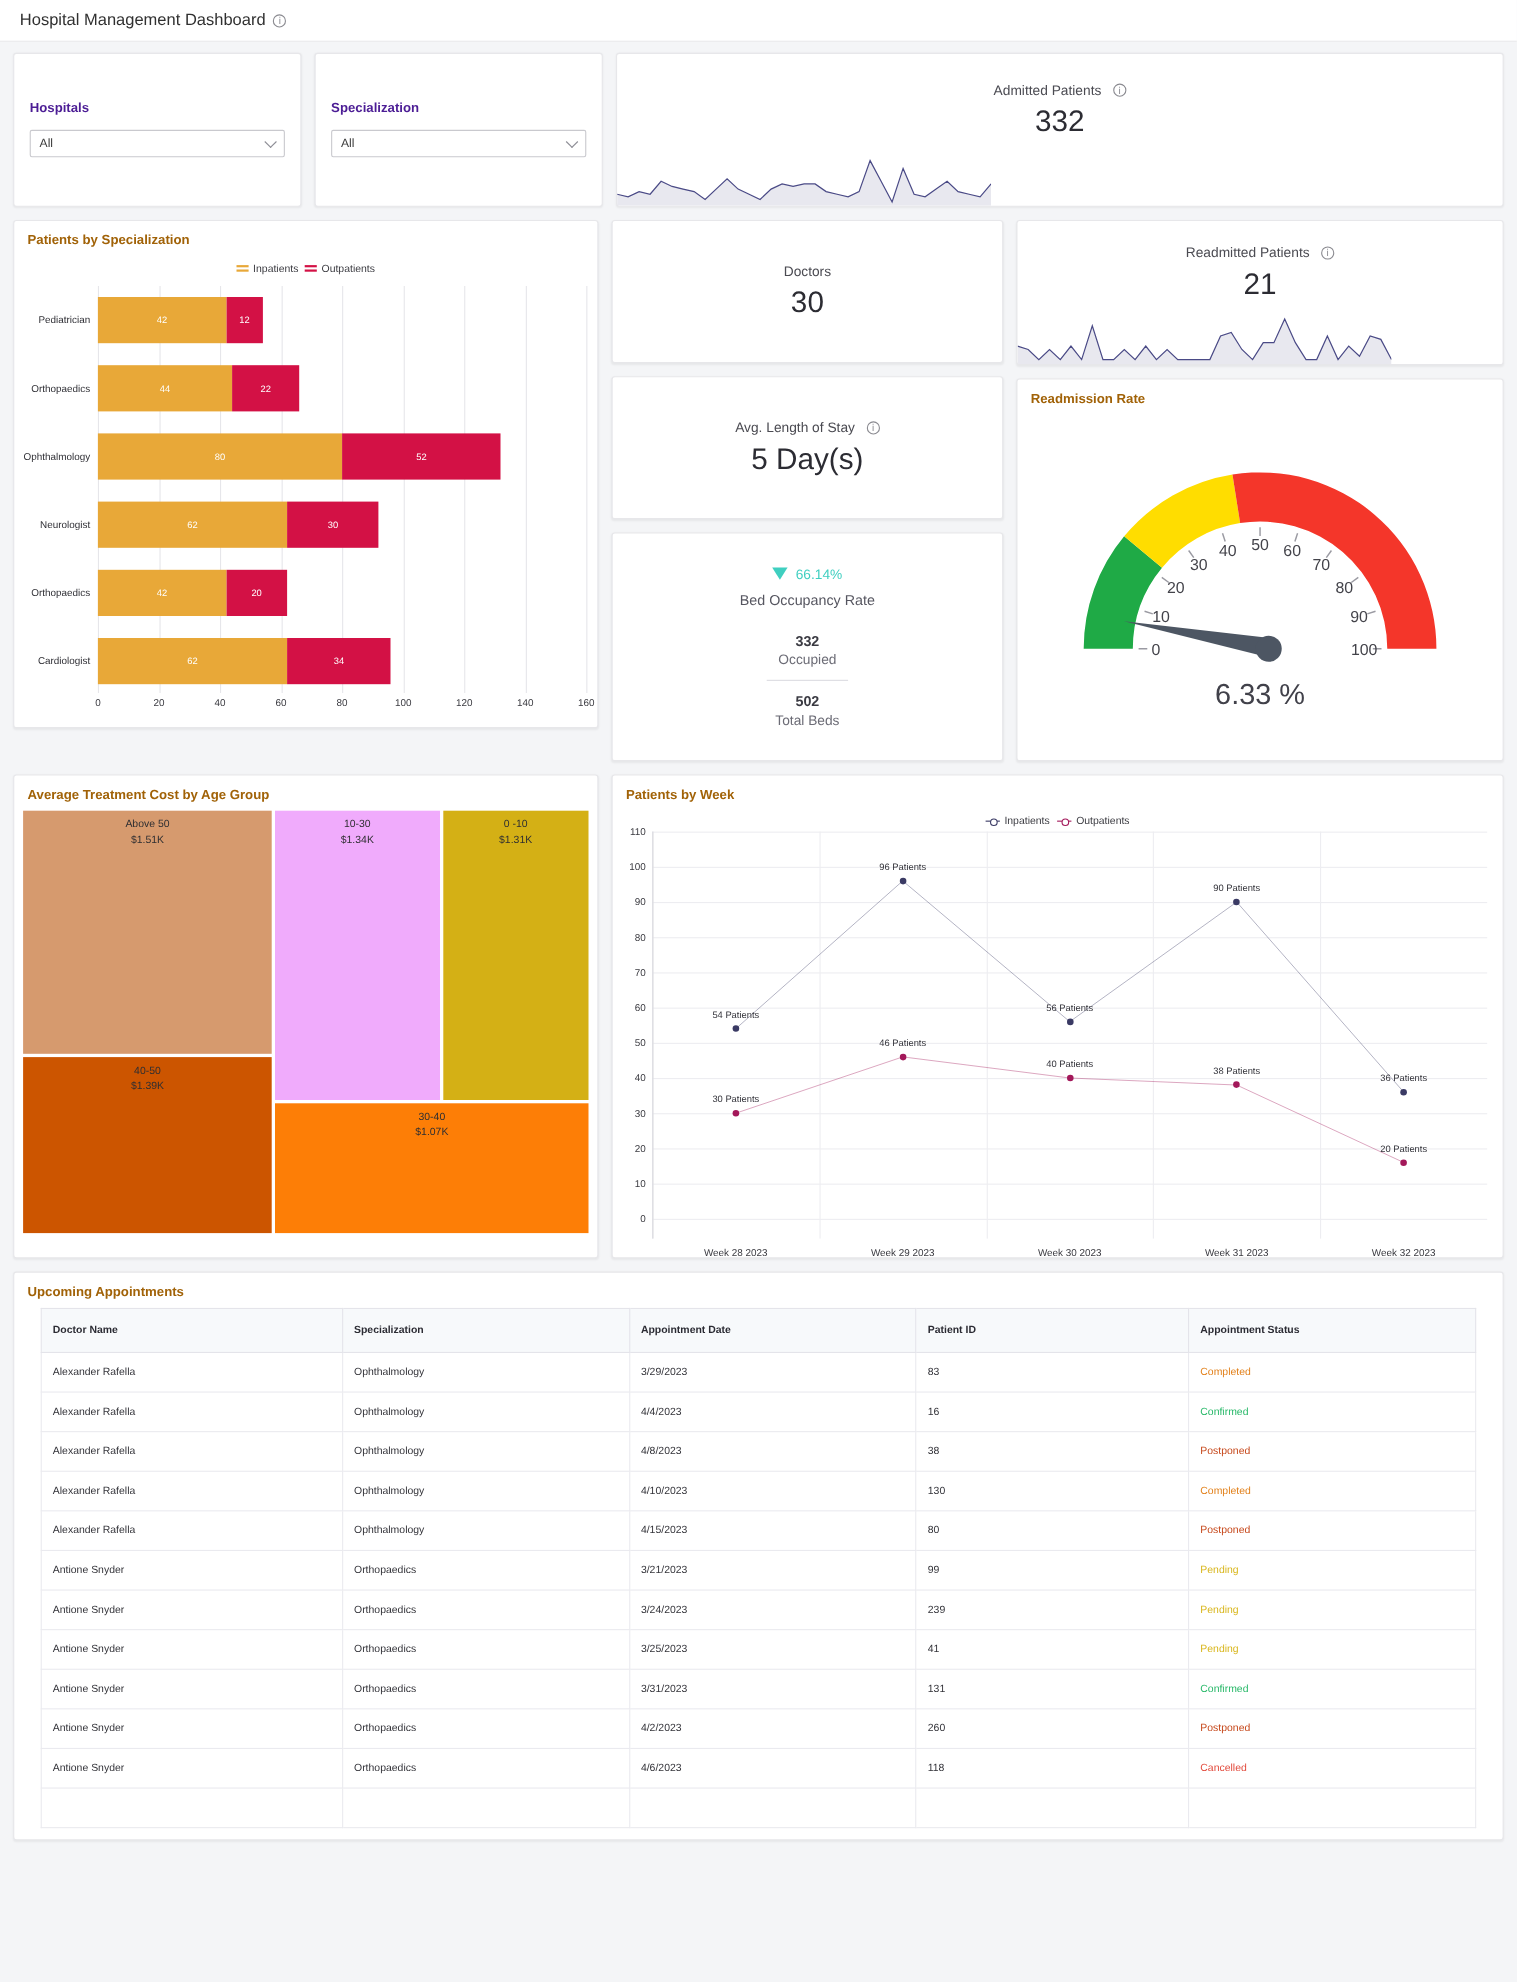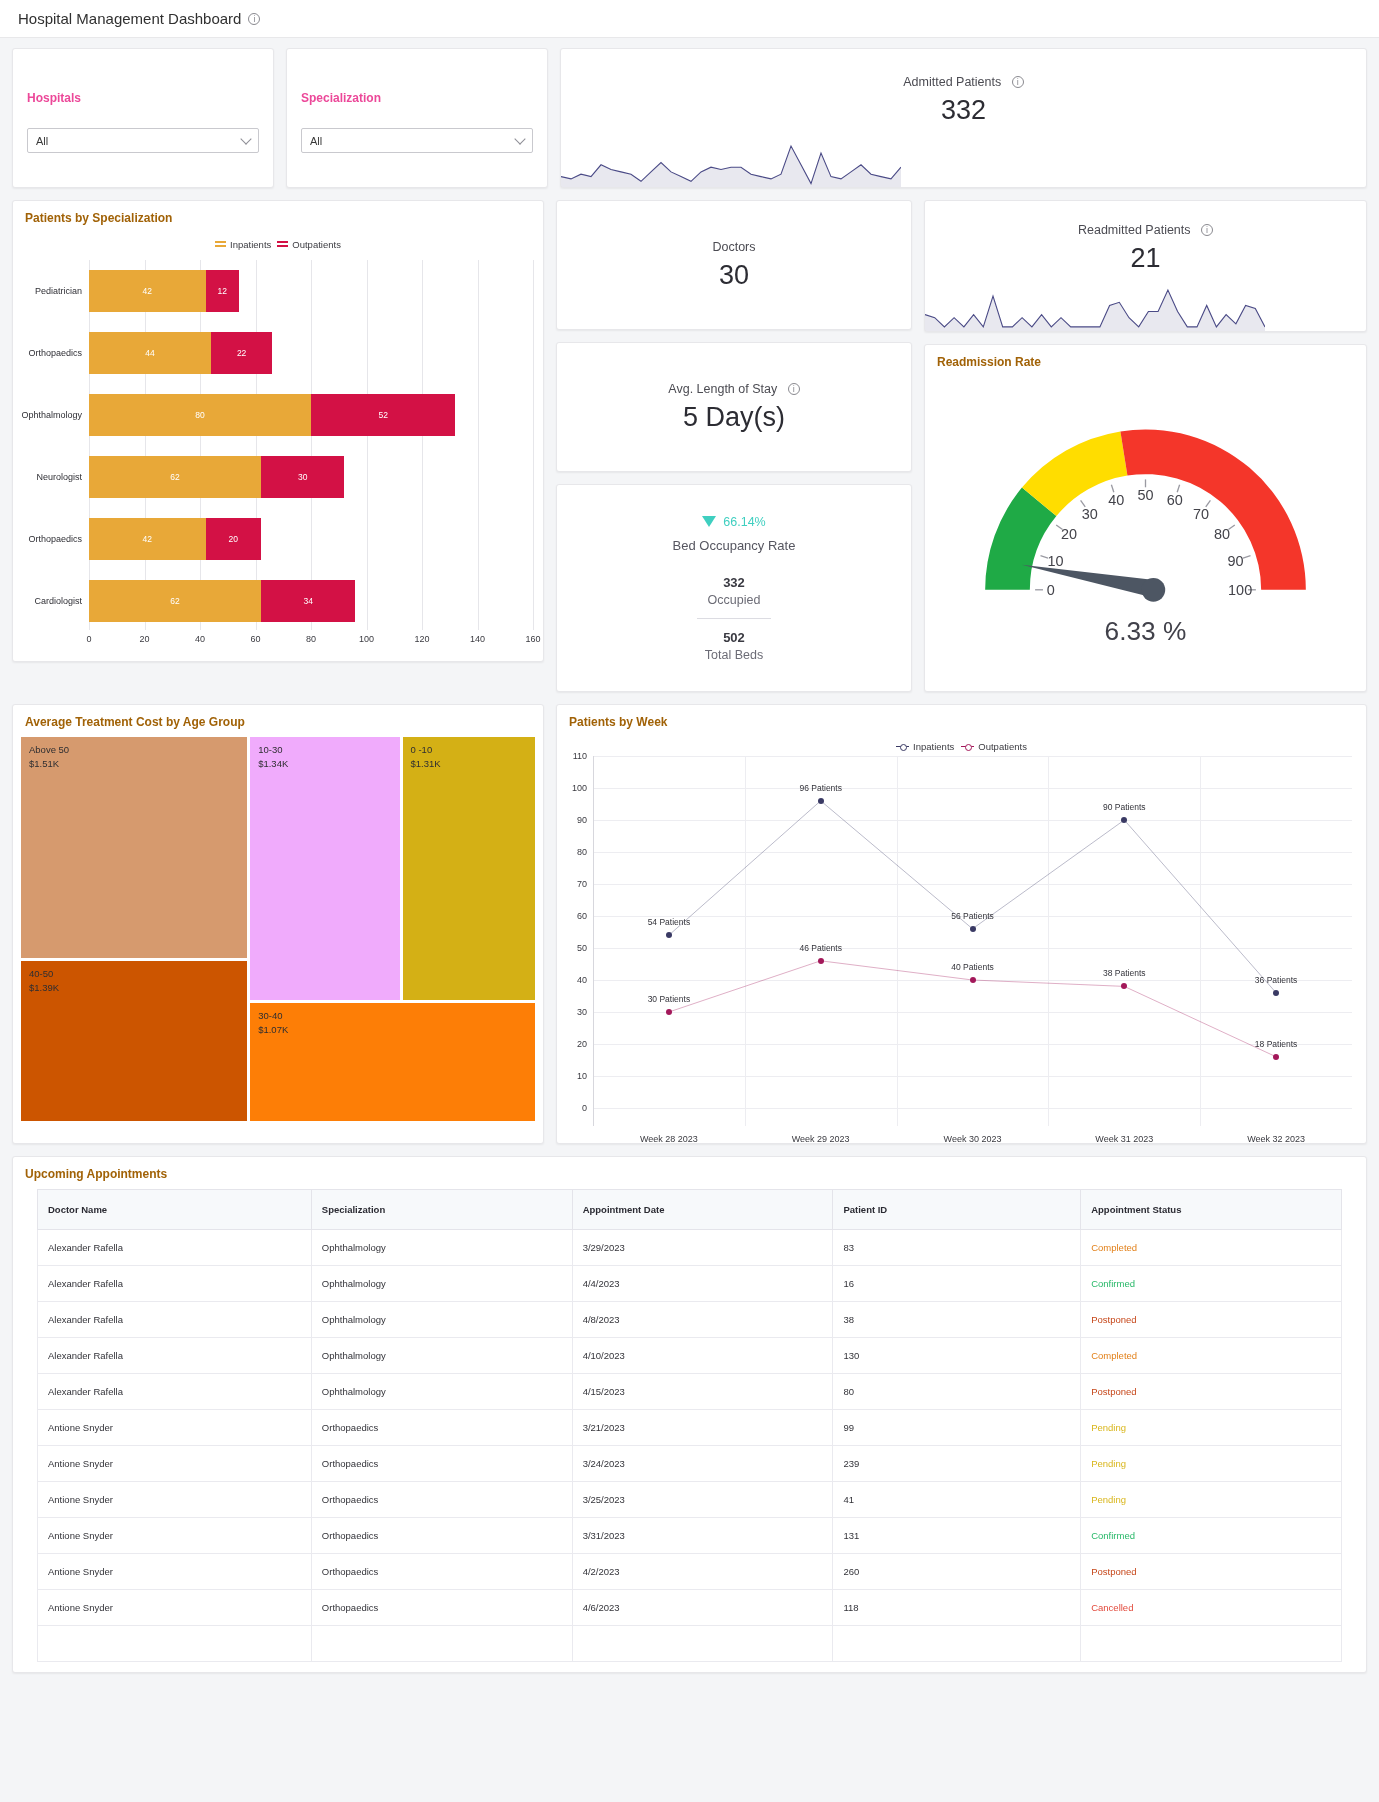--- a/index.html
+++ b/index.html
@@ -23,21 +23,21 @@
   }
   .page { padding: 10px 12px; }
   .card {
     background: #fff; border: 1px solid #e7e7ea; border-radius: 3px;
     box-shadow: 0 1px 2px rgba(0,0,0,0.06);
   }
   .row { display: flex; gap: 12px; margin-bottom: 12px; }
 
   
   .filter-card { padding: 42px 14px 28px; }
-  .filter-label { font-size: 12px; font-weight: bold; color: #ec4899; margin-bottom: 23px; }
+  .filter-label { font-size: 12px; font-weight: bold; color: #4c1d95; margin-bottom: 13px; }
   .select-box {
     position: relative; height: 25px; border: 1px solid #c9c9ce; border-radius: 2px;
     background: #fff; display: flex; align-items: center; padding: 0 8px;
     font-size: 11px; color: #3a3a3a;
   }
   .chev {
     position: absolute; right: 8px; top: 8px; width: 8px; height: 8px;
     border-right: 1.4px solid #8e8e96; border-bottom: 1.4px solid #8e8e96;
     transform: rotate(45deg); top: 6px;
   }
@@ -76,21 +76,21 @@
   .seg { height: 42px; display: flex; align-items: center; justify-content: center; font-size: 8.5px; color: #fff; }
   .seg.inp { background: #e8a838; }
   .seg.out { background: #d31145; }
   .gridlines { position: absolute; left: 76px; right: 0; top: 0; bottom: 22px; pointer-events: none; }
   .gl { position: absolute; top: 0; bottom: 0; width: 1px; background: #e6e6ea; }
   .xaxis { display: flex; margin-left: 76px; position: relative; height: 20px; }
   .xt { position: absolute; font-size: 9px; color: #3a3a40; transform: translateX(-50%); top: 2px; }
 
   
   .tm { display: flex; gap: 3px; padding: 8px; height: 400px; }
-  .tm-col { display: flex; flex-direction: column; gap: 3px; }
+  .tm-col { display: flex; flex-direction: column; gap: 3px; text-align: center; }
   .tm-cell { position: relative; padding: 6px 8px; }
   .tm-cell span { display: block; font-size: 9.5px; color: #2e2e31; line-height: 14px; }
 
   
   .lc-legend { display: flex; justify-content: center; gap: 7px; font-size: 9.5px; color: #3c3c42; margin-top: 12px; }
   .lg-marker { width: 13px; height: 8px; position: relative; }
   .lg-marker::before { content:""; position:absolute; top:3px; left:0; width:13px; height:1.5px; background: currentColor; }
   .lg-marker::after { content:""; position:absolute; top:1.5px; left:4px; width:5px; height:5px; border-radius:50%; border:1.5px solid currentColor; background:#fff; }
   .lcwrap { position: relative; height: 370px; margin: 4px 14px 0 0; }
   .ytick { position: absolute; left: 0; width: 30px; text-align: right; font-size: 9px; color: #3a3a40; transform: translateY(-50%); }
@@ -408,21 +408,21 @@
           <div class="dlab" style="left:calc(36px + (100% - 36px) * 0.9);top:228.8px">36 Patients</div>
           <div class="dot" style="left:calc(36px + (100% - 36px) * 0.1);top:256px;background:#a3185a"></div>
           <div class="dlab" style="left:calc(36px + (100% - 36px) * 0.1);top:248px">30 Patients</div>
           <div class="dot" style="left:calc(36px + (100% - 36px) * 0.3);top:204.8px;background:#a3185a"></div>
           <div class="dlab" style="left:calc(36px + (100% - 36px) * 0.3);top:196.8px">46 Patients</div>
           <div class="dot" style="left:calc(36px + (100% - 36px) * 0.5);top:224px;background:#a3185a"></div>
           <div class="dlab" style="left:calc(36px + (100% - 36px) * 0.5);top:216px">40 Patients</div>
           <div class="dot" style="left:calc(36px + (100% - 36px) * 0.7);top:230.4px;background:#a3185a"></div>
           <div class="dlab" style="left:calc(36px + (100% - 36px) * 0.7);top:222.4px">38 Patients</div>
           <div class="dot" style="left:calc(36px + (100% - 36px) * 0.9);top:300.8px;background:#a3185a"></div>
-          <div class="dlab" style="left:calc(36px + (100% - 36px) * 0.9);top:292.8px">18 Patients</div>
+          <div class="dlab" style="left:calc(36px + (100% - 36px) * 0.9);top:292.8px">20 Patients</div>
         </div>
     </div>
   </div>
 
   <div class="card" style="padding-bottom:10px">
     <div class="panel-title" style="padding-bottom:8px">Upcoming Appointments</div>
     <div style="padding:0 24px">
       <table>
         <thead>
             <tr id="appt-head">

